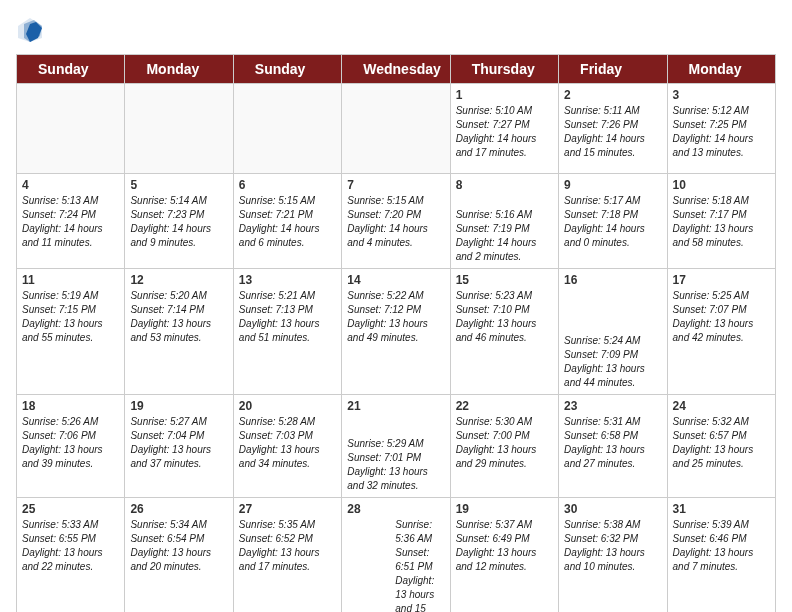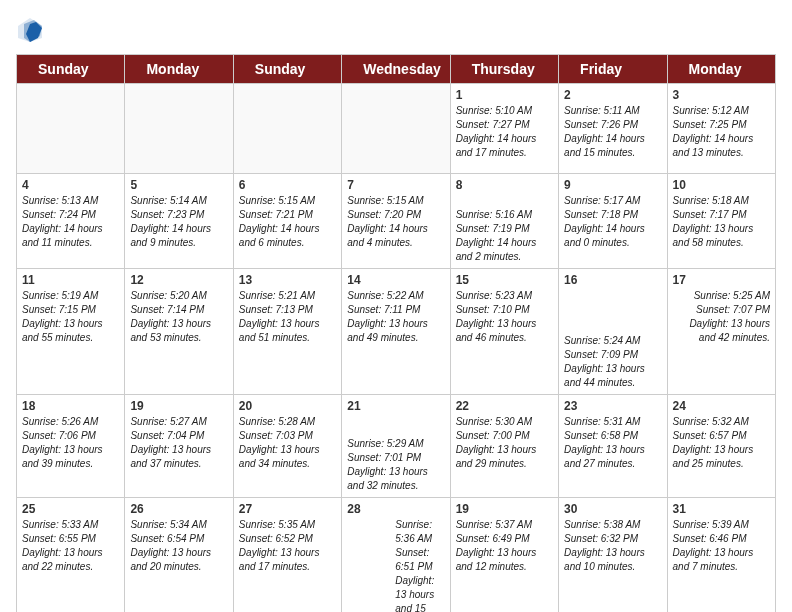--- a/index.html
+++ b/index.html
@@ -221,41 +221,41 @@
         <td>
           <span class="day-number">13</span>
           <div class="day-info" style="white-space: pre-line;">Sunrise: 5:21 AM
 Sunset: 7:13 PM
 Daylight: 13 hours
 and 51 minutes.</div>
         </td>
         <td>
           <span class="day-number">14</span>
           <div class="day-info" style="white-space: pre-line;">Sunrise: 5:22 AM
-Sunset: 7:11 PM
+Sunset: 7:12 PM
 Daylight: 13 hours
 and 49 minutes.</div>
         </td>
         <td>
           <span class="day-number">15</span>
           <div class="day-info" style="white-space: pre-line;">Sunrise: 5:23 AM
 Sunset: 7:10 PM
 Daylight: 13 hours
 and 46 minutes.</div>
         </td>
         <td>
           <span class="day-number">16</span>
           <div class="day-info" style="white-space: pre-line; margin-top: 47px;">Sunrise: 5:24 AM
 Sunset: 7:09 PM
 Daylight: 13 hours
 and 44 minutes.</div>
         </td>
         <td>
           <span class="day-number">17</span>
-          <div class="day-info" style="white-space: pre-line; text-align: right;">Sunrise: 5:25 AM
+          <div class="day-info" style="white-space: pre-line;">Sunrise: 5:25 AM
 Sunset: 7:07 PM
 Daylight: 13 hours
 and 42 minutes.</div>
         </td>
       </tr>
       <tr>
         <td>
           <span class="day-number">18</span>
           <div class="day-info" style="white-space: pre-line;">Sunrise: 5:26 AM
 Sunset: 7:06 PM

